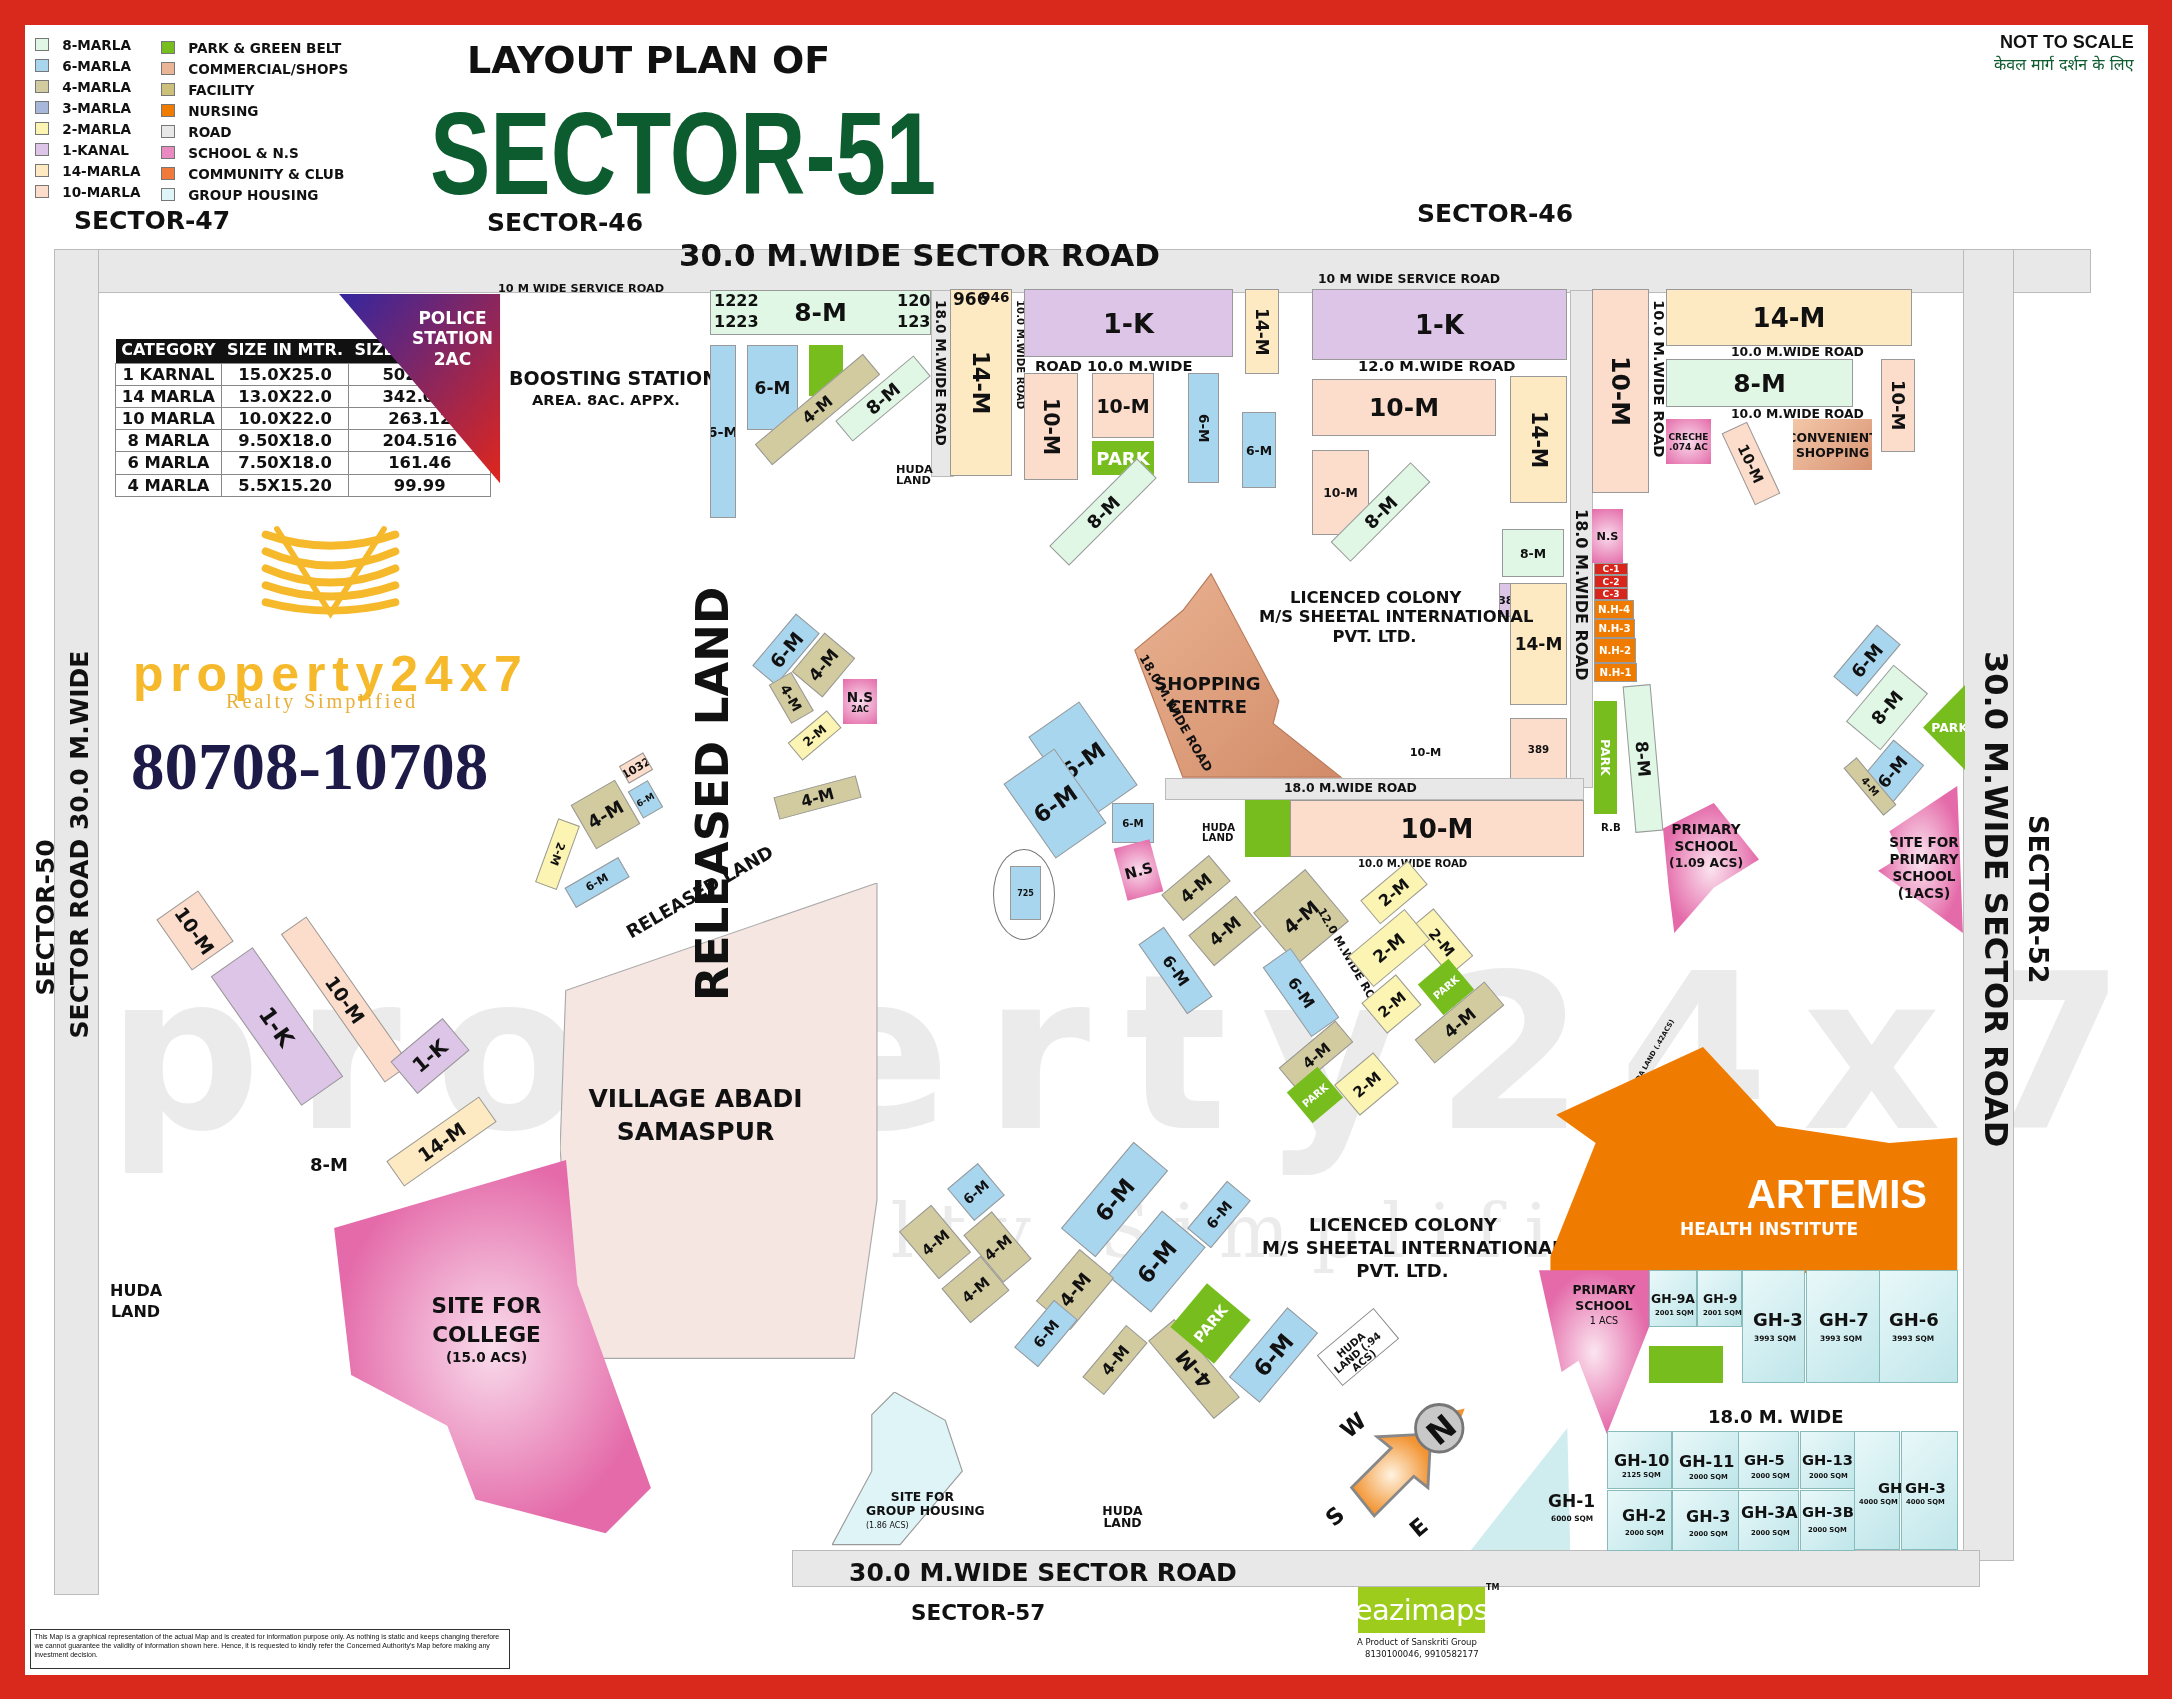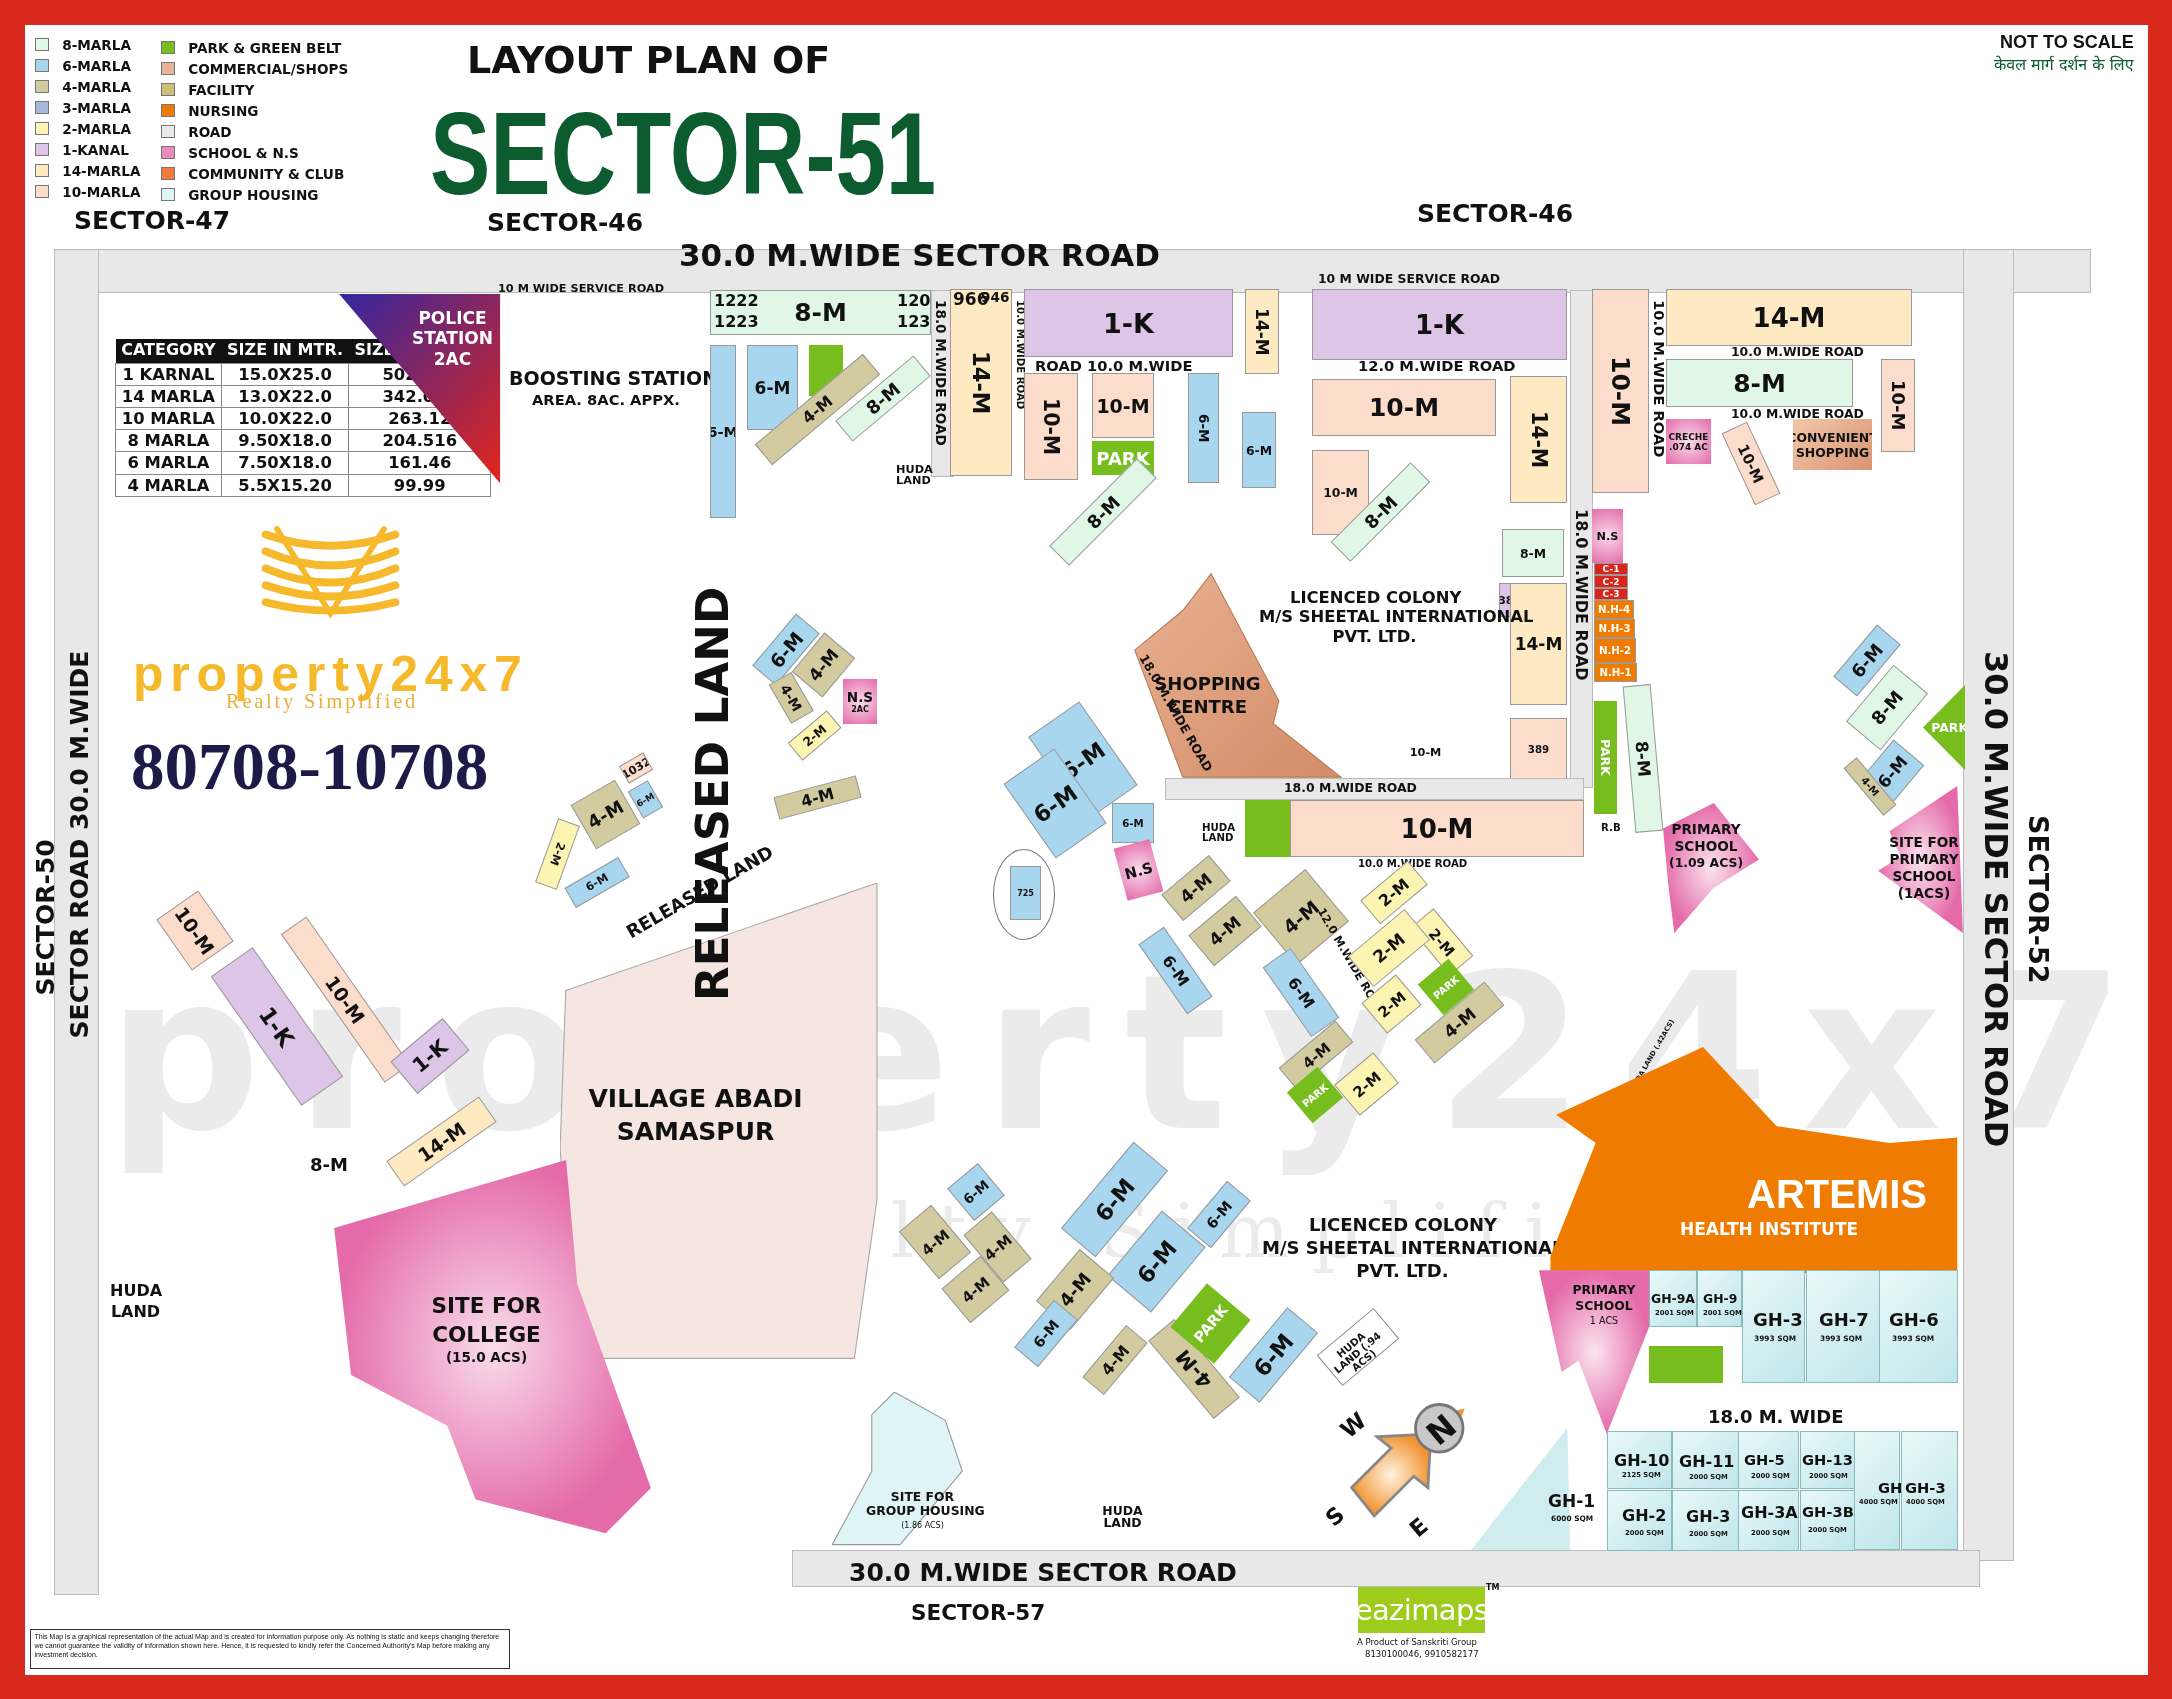--- a/index.html
+++ b/index.html
@@ -561,21 +561,21 @@
 <div class="abs" style="left:1321px;top:1327px;width:74px;height:40px;border:1.1px solid #888;transform:rotate(-40deg);background:#fff"></div>
 <div class="t" style="left:1324px;top:1338px;font-size:10.2px;transform:rotate(-40deg);white-space:normal;width:68px;text-align:center">HUDA LAND (.94 ACS)</div>
 <div class="t" style="left:1612px;top:1052px;font-size:6.8px;transform:rotate(-60deg)">HUDA LAND (.42ACS)</div>
 <div class="t" style="left:1100px;top:1505px;font-size:12.4px;text-align:center;width:45px;white-space:normal">HUDA LAND</div>
 
 <svg class="abs" style="left:832px;top:1392px" width="187" height="164" viewBox="0 0 330 290">
   <polygon points="70,40 110,0 200,50 230,140 120,270 0,270 70,140" fill="#dff4f6" stroke="#999" stroke-width="2"></polygon>
 </svg>
 <div class="t" style="left:866px;top:1491px;font-size:12.4px;text-align:center;width:113px">SITE FOR</div>
 <div class="t" style="left:866px;top:1505px;font-size:12.4px;text-align:center;width:113px">GROUP HOUSING</div>
-<div class="t" style="left:866px;top:1522px;font-size:8px;text-align:center;width:113px;font-weight:normal">(1.86 ACS)</div>
+<div class="t" style="left:866px;top:1522px;font-size:8px;width:113px;font-weight:normal">(1.86 ACS)</div>
 
 <svg class="abs" style="left:1550px;top:1047px" width="419" height="226" viewBox="0 0 740 400">
   <polygon points="0,370 80,170 10,120 270,0 400,140 600,170 720,160 720,400 0,400" fill="#ef7c00"></polygon>
 </svg>
 <div class="t" style="left:1747px;top:1174px;font-size:40px;color:#fff;font-family:'Liberation Sans',sans-serif">ARTEMIS</div>
 <div class="t" style="left:1680px;top:1221px;font-size:17px;color:#fff">HEALTH INSTITUTE</div>
 
 <svg class="abs" style="left:1539px;top:1270px" width="113" height="170" viewBox="0 0 200 300">
   <defs>
       <radialGradient id="ps3">

